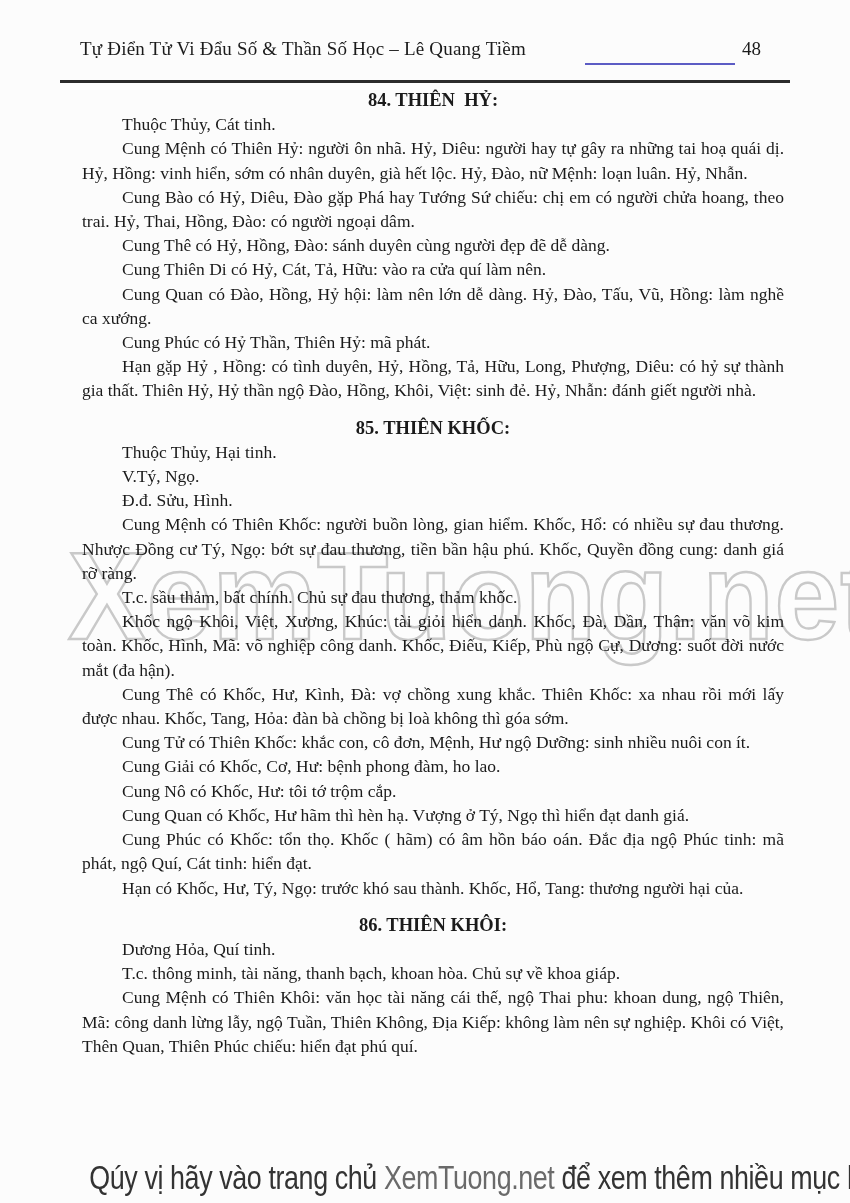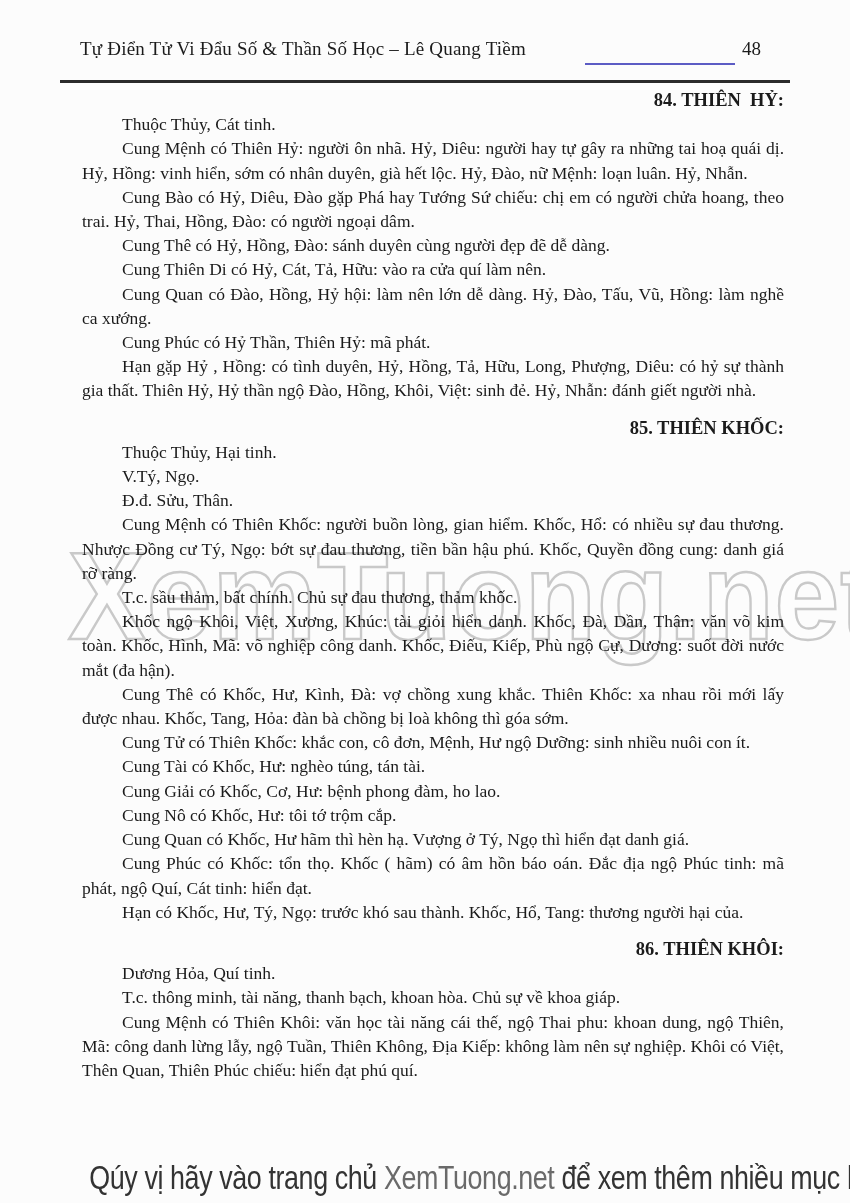--- a/index.html
+++ b/index.html
@@ -61,21 +61,21 @@
     line-height: 24.2px;
     text-align: justify;
   }
   .section { margin: 0; }
   .section + .section { margin-top: 13px; }
   .section-heading {
     font-size: 18.5px;
     font-weight: bold;
     margin: 0;
     text-indent: 0;
-    text-align: right;
+    text-align: center;
     white-space: pre;
   }
   .para { margin: 0; text-indent: 40px; }
 
   
   .footer {
     position: absolute; bottom: 6px; left: 0;
     width: 850px; z-index: 2;
     text-align: center;
     font-family: "Liberation Sans", sans-serif;
@@ -112,27 +112,26 @@
         <p class="para">Cung Thê có Hỷ, Hồng, Đào: sánh duyên cùng người đẹp đẽ dễ dàng.</p>
         <p class="para">Cung Thiên Di có Hỷ, Cát, Tả, Hữu: vào ra cửa quí làm nên.</p>
         <p class="para">Cung Quan có Đào, Hồng, Hỷ hội: làm nên lớn dễ dàng. Hỷ, Đào, Tấu, Vũ, Hồng: làm nghề ca xướng.</p>
         <p class="para">Cung Phúc có Hỷ Thần, Thiên Hỷ: mã phát.</p>
         <p class="para">Hạn gặp Hỷ , Hồng: có tình duyên, Hỷ, Hồng, Tả, Hữu, Long, Phượng, Diêu: có hỷ sự thành gia thất. Thiên Hỷ, Hỷ thần ngộ Đào, Hồng, Khôi, Việt: sinh đẻ. Hỷ, Nhẫn: đánh giết người nhà.</p>
       </div>
       <div class="section">
         <h2 class="section-heading">85. THIÊN KHỐC:</h2>
         <p class="para">Thuộc Thủy, Hại tinh.</p>
         <p class="para">V.Tý, Ngọ.</p>
-        <p class="para">Đ.đ. Sửu, Thân.</p>
+        <p class="para">Đ.đ. Sửu, Hình.</p>
         <p class="para">Cung Mệnh có Thiên Khốc: người buồn lòng, gian hiểm. Khốc, Hổ: có nhiều sự đau thương. Nhược Đồng cư Tý, Ngọ: bớt sự đau thương, tiền bần hậu phú. Khốc, Quyền đồng cung: danh giá rỡ ràng.</p>
         <p class="para">T.c. sầu thảm, bất chính. Chủ sự đau thương, thảm khốc.</p>
         <p class="para">Khốc ngộ Khôi, Việt, Xương, Khúc: tài giỏi hiển danh. Khốc, Đà, Dần, Thân: văn võ kim toàn. Khốc, Hình, Mã: võ nghiệp công danh. Khốc, Điếu, Kiếp, Phù ngộ Cự, Dương: suốt đời nước mắt (đa hận).</p>
         <p class="para">Cung Thê có Khốc, Hư, Kình, Đà: vợ chồng xung khắc. Thiên Khốc: xa nhau rồi mới lấy được nhau. Khốc, Tang, Hỏa: đàn bà chồng bị loà không thì góa sớm.</p>
         <p class="para">Cung Tử có Thiên Khốc: khắc con, cô đơn, Mệnh, Hư ngộ Dưỡng: sinh nhiều nuôi con ít.</p>
-        <p class="para">Cung Tài có Khốc, Hư: nghèo túng, tán tài.</p>
         <p class="para">Cung Giải có Khốc, Cơ, Hư: bệnh phong đàm, ho lao.</p>
         <p class="para">Cung Nô có Khốc, Hư: tôi tớ trộm cắp.</p>
         <p class="para">Cung Quan có Khốc, Hư hãm thì hèn hạ. Vượng ở Tý, Ngọ thì hiển đạt danh giá.</p>
         <p class="para">Cung Phúc có Khốc: tổn thọ. Khốc ( hãm) có âm hồn báo oán. Đắc địa ngộ Phúc tinh: mã phát, ngộ Quí, Cát tinh: hiển đạt.</p>
         <p class="para">Hạn có Khốc, Hư, Tý, Ngọ: trước khó sau thành. Khốc, Hổ, Tang: thương người hại của.</p>
       </div>
       <div class="section">
         <h2 class="section-heading">86. THIÊN KHÔI:</h2>
         <p class="para">Dương Hỏa, Quí tinh.</p>
         <p class="para">T.c. thông minh, tài năng, thanh bạch, khoan hòa. Chủ sự về khoa giáp.</p>

